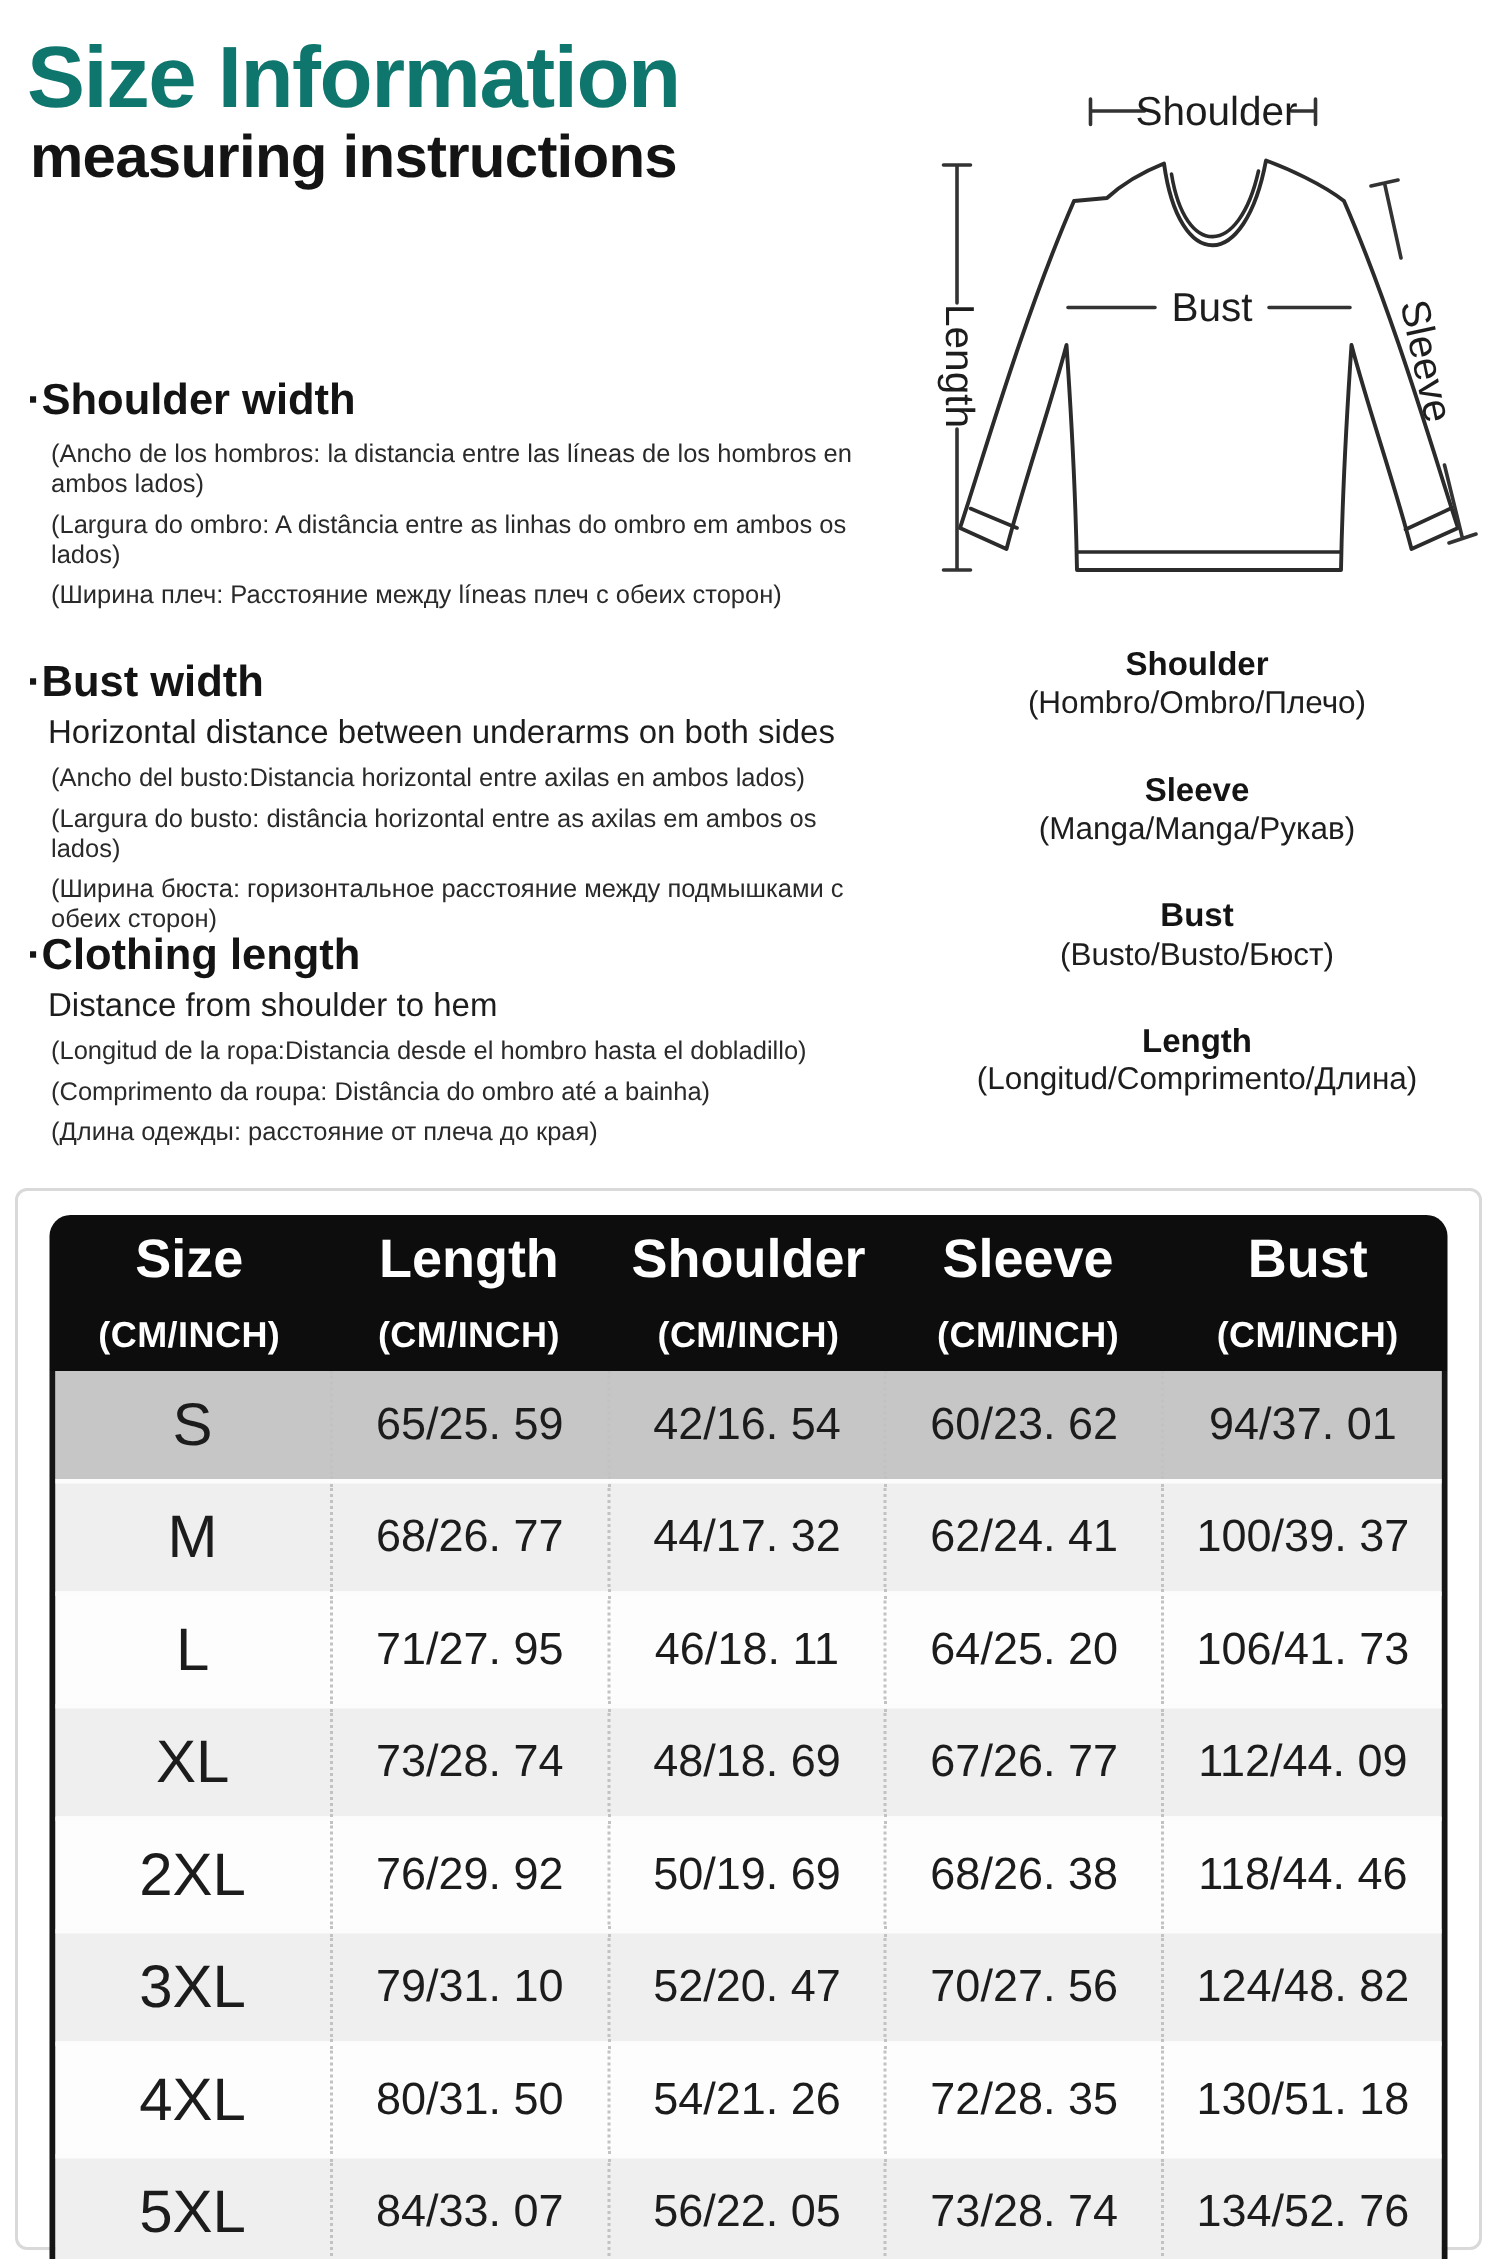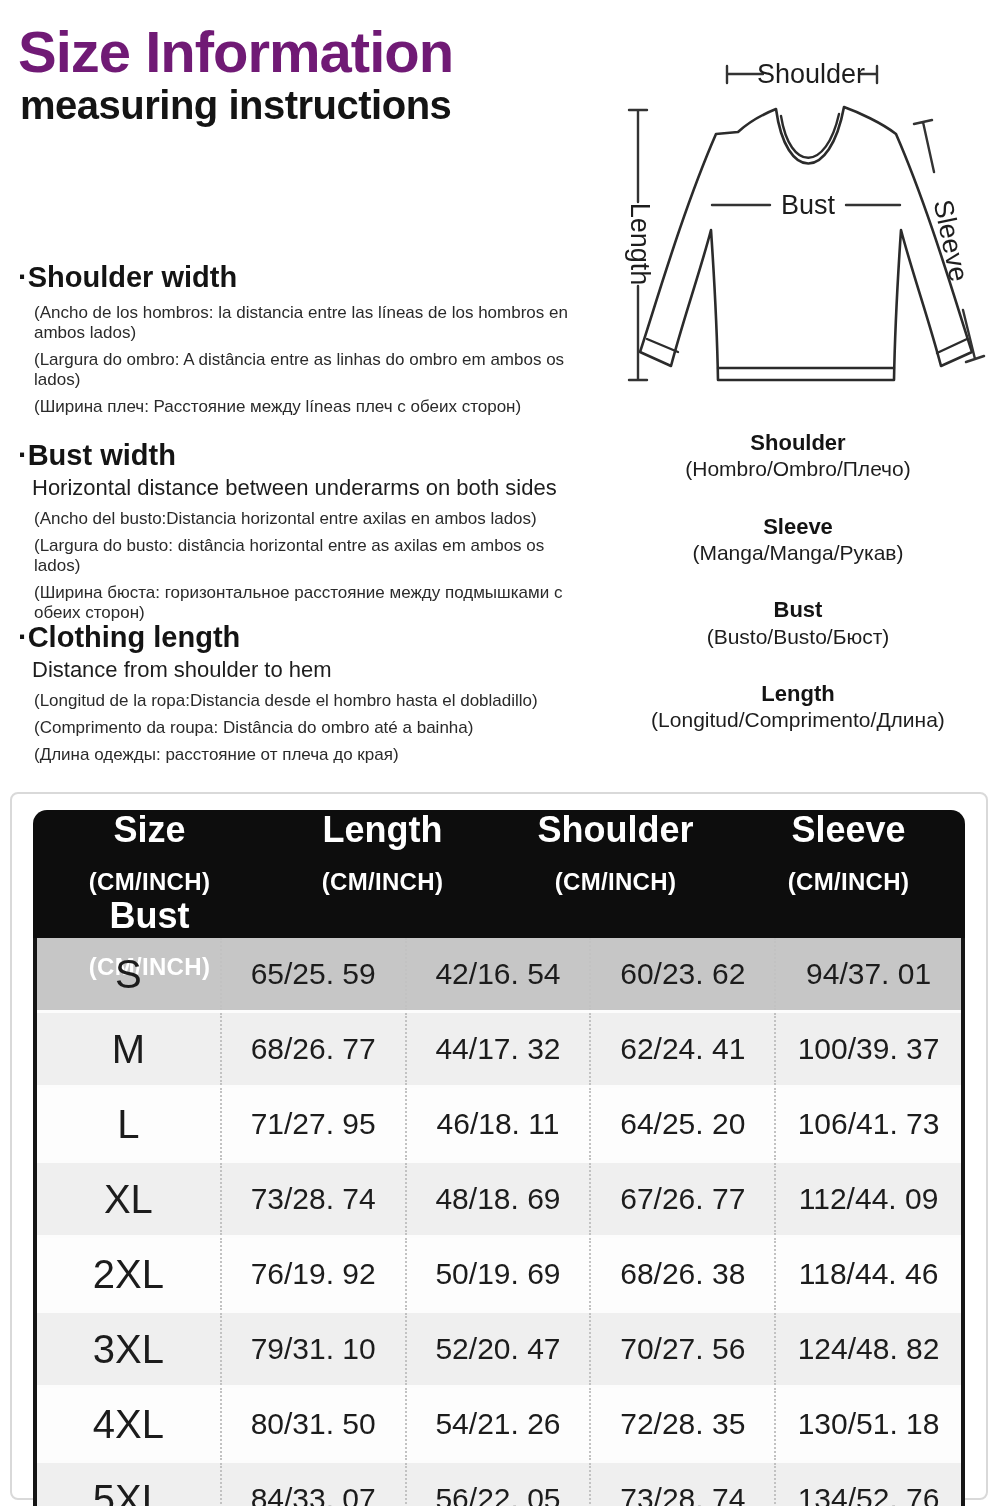--- a/index.html
+++ b/index.html
@@ -8,47 +8,47 @@
     --table-border:#151515; --panel-border:#d9d9d9; --text:#1a1a1a;
   }
   *{box-sizing:border-box;}
   html,body{margin:0;padding:0;}
   body{
     width:1000px;height:1506px;background:#ffffff;color:var(--text);
     font-family:"Liberation Sans",sans-serif;position:relative;overflow:hidden;
   }
   
   .intro{position:absolute;left:18px;top:22px;width:595px;}
-  .page-title{font-size:58px;font-weight:700;margin:0;line-height:1.04;letter-spacing:-1px;color:#701a75;}
+  .page-title{font-size:58px;font-weight:700;margin:0;line-height:1.04;letter-spacing:-1px;color:#0f766e;}
   .page-subtitle{font-size:40px;font-weight:700;margin:2px 0 0 2px;line-height:1.05;letter-spacing:-0.5px;color:#141414;}
   .title-trans{font-size:22px;margin:0 0 0 2px;line-height:1.32;color:#222;}
   .title-trans-wrap{margin-top:8px;}
   .measure-section{position:absolute;left:18px;width:590px;}
-  .sec-shoulder{top:262px;}
+  .sec-shoulder{top:252px;}
   .sec-bust{top:440px;}
   .sec-length{top:622px;}
   .section-heading{font-size:29px;font-weight:700;margin:0;line-height:1.1;color:#141414;}
   .section-desc{font-size:22px;margin:3px 0 0 14px;line-height:1.15;color:#1d1d1d;}
   .section-trans{font-size:17px;margin:9px 0 0 16px;line-height:1.18;color:#2a2a2a;max-width:560px;}
   .section-trans + .section-trans{margin-top:7px;}
   
   .diagram{position:absolute;left:600px;top:22px;width:400px;height:398px;}
   .legend{position:absolute;left:602px;top:430px;width:392px;text-align:center;}
   .legend-item{margin-bottom:31px;}
   .legend-term{font-size:22px;font-weight:700;line-height:1.2;color:#141414;}
   .legend-trans{font-size:21px;line-height:1.25;color:#1d1d1d;}
   
   .table-panel{
     position:absolute;left:10px;top:792px;width:978px;height:708px;
     border:2px solid var(--panel-border);border-radius:8px;background:#fff;
   }
   .size-table{margin:16px 21px 0 21px;width:932px;}
   .thead{
     background:var(--header-bg);border-radius:14px 14px 0 0;
-    display:grid;grid-template-columns:repeat(4,1fr);height:128px;align-items:center;
+    display:grid;grid-template-columns:repeat(5,1fr);height:104px;align-items:center;
   }
   .th{text-align:center;color:var(--header-text);}
   .th-label{font-size:36px;font-weight:700;line-height:1.1;}
   .th-sub{font-size:24px;font-weight:700;margin-top:18px;letter-spacing:0.3px;}
   .tbody{border:4px solid var(--table-border);border-top:none;}
   .tr{display:grid;grid-template-columns:repeat(5,1fr);height:72px;background:var(--row-base);}
   .tr + .tr{border-top:3px solid #fcfcfc;height:75px;}
   .tr:nth-child(even){background:var(--row-alt);}
   .tr.highlight{background:var(--row-highlight);}
   .td{
@@ -202,21 +202,21 @@
         </div>
         <div class="tr">
           <div class="td td-size">XL</div>
           <div class="td">73/28. 74</div>
           <div class="td">48/18. 69</div>
           <div class="td">67/26. 77</div>
           <div class="td">112/44. 09</div>
         </div>
         <div class="tr">
           <div class="td td-size">2XL</div>
-          <div class="td">76/19. 92</div>
+          <div class="td">76/29. 92</div>
           <div class="td">50/19. 69</div>
           <div class="td">68/26. 38</div>
           <div class="td">118/44. 46</div>
         </div>
         <div class="tr">
           <div class="td td-size">3XL</div>
           <div class="td">79/31. 10</div>
           <div class="td">52/20. 47</div>
           <div class="td">70/27. 56</div>
           <div class="td">124/48. 82</div>

